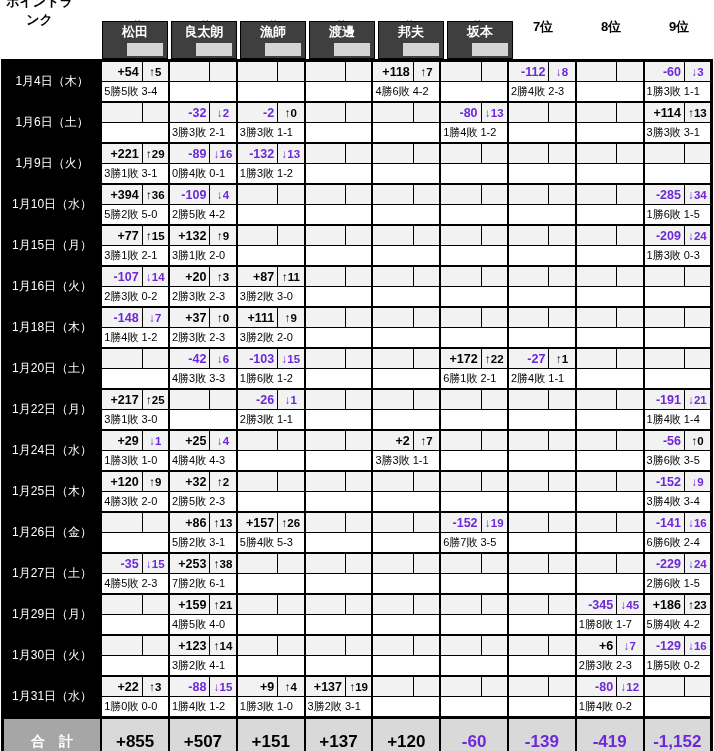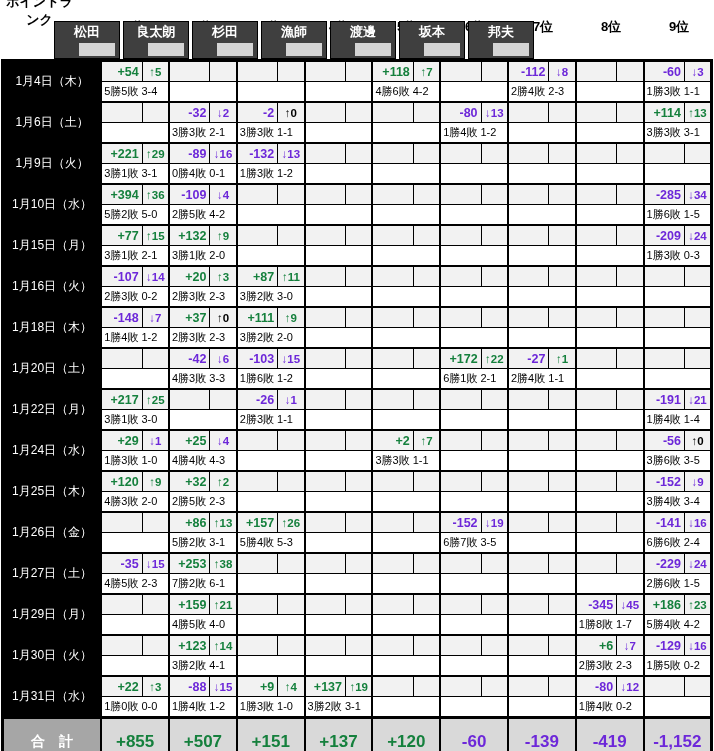--- a/index.html
+++ b/index.html
@@ -6,21 +6,21 @@
   body { font-family:"Liberation Sans","DejaVu Sans",sans-serif; color:#000; }
   .sheet { width:712px; padding:1px 0 0 1px; }
 
   
   .top-row { display:flex; height:20px; align-items:center;gap:23px; }
   .corner { width:99px; font-size:13px; font-weight:bold; text-align:center; }
   .rank-labels { display:flex;margin-top:31px; }
   .rank-label { width:68px; text-align:center; font-size:13px; font-weight:bold; }
 
   
-  .name-header { display:flex; padding-left:53px; gap:3px; }
+  .name-header { display:flex; padding-left:101px; gap:3px; }
   .hdr-col { width:64px; background:#3f3f3f; border:1px solid #000; }
   .hdr-name { height:20px; line-height:20px; color:#fff; font-weight:bold; font-size:13px; text-align:center; }
   .hdr-mini { height:16px; position:relative; }
   .mini-block { position:absolute; left:38%; right:7%; top:1px; bottom:2px; background:#d4d4d4; }
 
   
   table { border-collapse:collapse; table-layout:fixed; margin-top:0; border:3px solid #000; }
   col.c-date { width:99px; } col.c-pts { width:41px; } col.c-arr { width:27px; }
   td { border:1px solid #000; padding:0; overflow:hidden; white-space:nowrap; }
 
@@ -32,21 +32,21 @@
            font-weight:bold; font-size:12.5px; border-left:2px solid #000; border-right:1px solid #000; }
   td.arr { background:#f2f2f2; text-align:center; font-weight:bold; font-size:11.5px; }
   td.rec { background:#fff; font-size:11px; text-align:left; padding-left:2px; border-left:2px solid #000; }
 
   tr.totalrow td { height:45px; border-top:3px solid #000; }
   td.total-label { background:#a6a6a6; color:#fff; font-weight:bold; font-size:14px;
                    text-align:center; border-right:2px solid #000; }
   td.total-val { background:#d9d9d9; font-size:17px; font-weight:bold; text-align:center;
                  border-left:2px solid #000; }
 
-  .pos { color:#15803d; }
+  .pos { color:#000000; }
   .neg { color:#6d28d9; }
   .neu { color:#000000; }
 </style>
 </head>
 <body>
 
 <div class="sheet">
   <div class="top-row">
     <div class="corner">ポイントランク</div>
     <div class="rank-labels" id="rankLabels">
@@ -68,45 +68,39 @@
           <div class="mini-block"></div>
         </div>
       </div>
       <div class="hdr-col">
         <div class="hdr-name">良太朗</div>
         <div class="hdr-mini">
           <div class="mini-block"></div>
         </div>
       </div>
       <div class="hdr-col">
-        <div class="hdr-name">杉田</div>
-        <div class="hdr-mini">
-          <div class="mini-block"></div>
-        </div>
-      </div>
-      <div class="hdr-col">
         <div class="hdr-name">漁師</div>
         <div class="hdr-mini">
           <div class="mini-block"></div>
         </div>
       </div>
       <div class="hdr-col">
         <div class="hdr-name">渡邊</div>
         <div class="hdr-mini">
           <div class="mini-block"></div>
         </div>
       </div>
       <div class="hdr-col">
-        <div class="hdr-name">坂本</div>
+        <div class="hdr-name">邦夫</div>
         <div class="hdr-mini">
           <div class="mini-block"></div>
         </div>
       </div>
       <div class="hdr-col">
-        <div class="hdr-name">邦夫</div>
+        <div class="hdr-name">坂本</div>
         <div class="hdr-mini">
           <div class="mini-block"></div>
         </div>
       </div>
     </div>
   <table>
     <colgroup id="cols">
         <col class="c-date">
         <col class="c-pts">
         <col class="c-arr">

